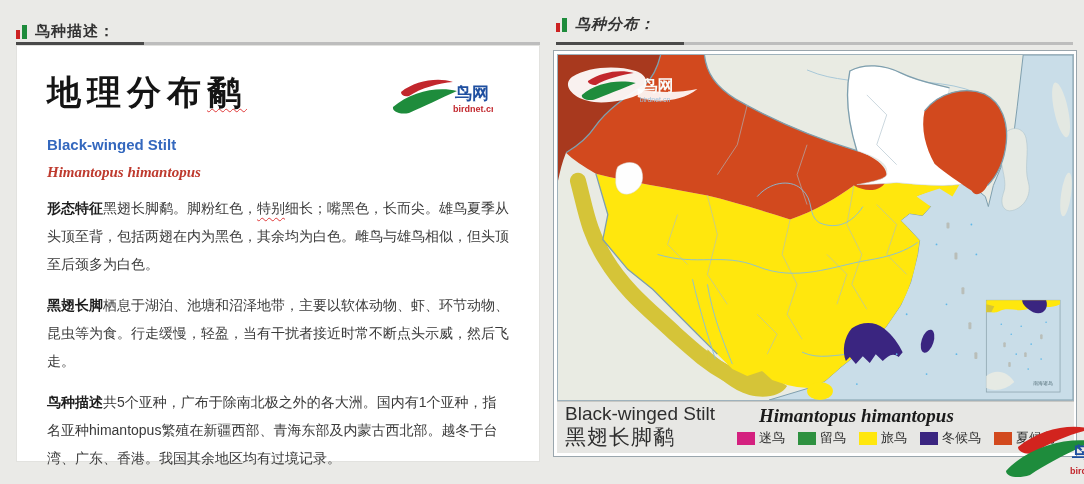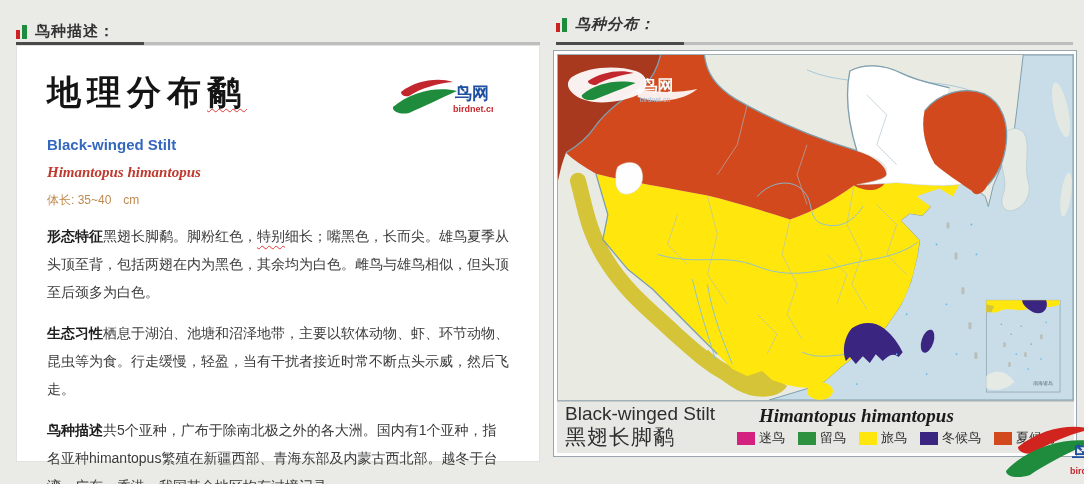--- a/index.html
+++ b/index.html
@@ -63,27 +63,26 @@
 
     <svg id="card-logo" width="104" height="48" viewBox="0 0 104 48">
       <path d="M12,16 C26,5 48,1 64,6 C50,7 32,12 20,20 C15,21 12,19 12,16 Z" fill="#c2272d"></path>
       <path d="M4,31 C22,15 50,10 68,15 C52,22 34,31 20,37 C10,39 3,35 4,31 Z" fill="#1e8c3c"></path>
       <text x="66" y="23" font-size="17" font-weight="bold" fill="#1f4fa0">鸟网</text>
       <text x="64" y="36" font-size="9" font-weight="bold" fill="#c2272d">birdnet.cn</text>
     </svg>
 
     <div class="eng-name">Black-winged Stilt</div>
     <div class="latin-name">Himantopus himantopus</div>
-    <div class="size-line">体长: 35~40　cm</div>
 
     <div class="section">
       <b>形态特征</b><span>黑翅长脚鹬。脚粉红色，</span><span class="wavy">特别</span><span>细长；嘴黑色，长而尖。雄鸟夏季从头顶至背，包括两翅在内为黑色，其余均为白色。雌鸟与雄鸟相似，但头顶至后颈多为白色。</span>
     </div>
     <div class="section">
-      <b>生态习性</b><span>栖息于湖泊、池塘和沼泽地带，主要以软体动物、虾、环节动物、昆虫等为食。行走缓慢，轻盈，当有干扰者接近时常不断点头示威，然后飞走。</span>
+      <b>黑翅长脚</b><span>栖息于湖泊、池塘和沼泽地带，主要以软体动物、虾、环节动物、昆虫等为食。行走缓慢，轻盈，当有干扰者接近时常不断点头示威，然后飞走。</span>
     </div>
     <div class="section">
       <b>鸟种描述</b><span>共5个亚种，广布于除南北极之外的各大洲。国内有1个亚种，指名亚种himantopus繁殖在新疆西部、青海东部及内蒙古西北部。越冬于台湾、广东、香港。我国其余地区均有过境记录。</span>
     </div>
 
   </div>
 
   <div class="sec-header" style="left:556px;font-style:italic;">
     <span class="bars">
         <span class="bar-red"></span>

